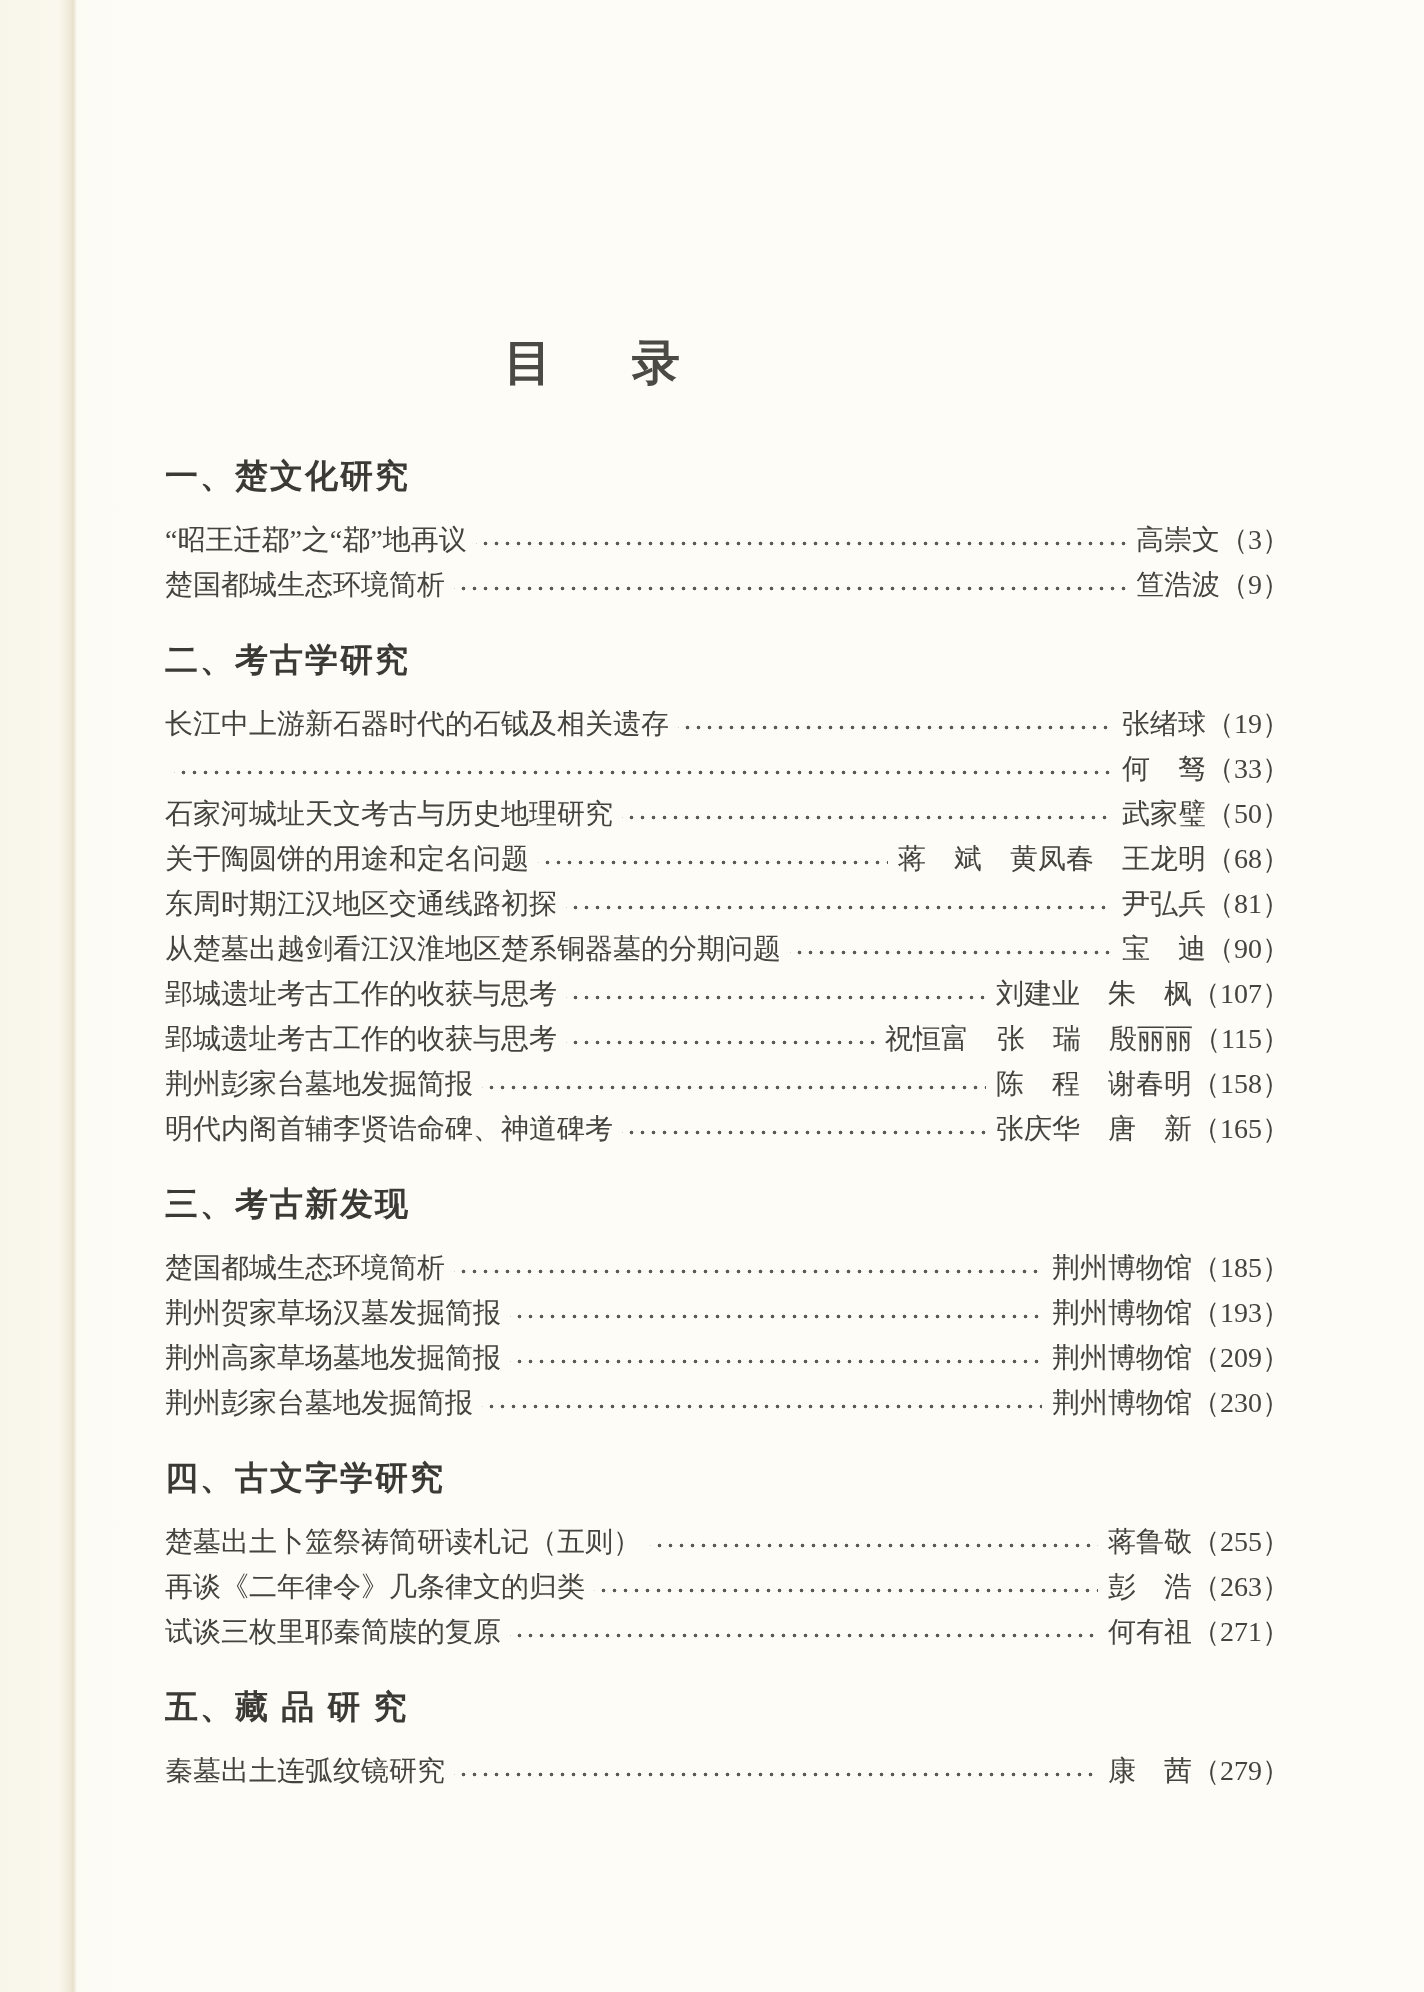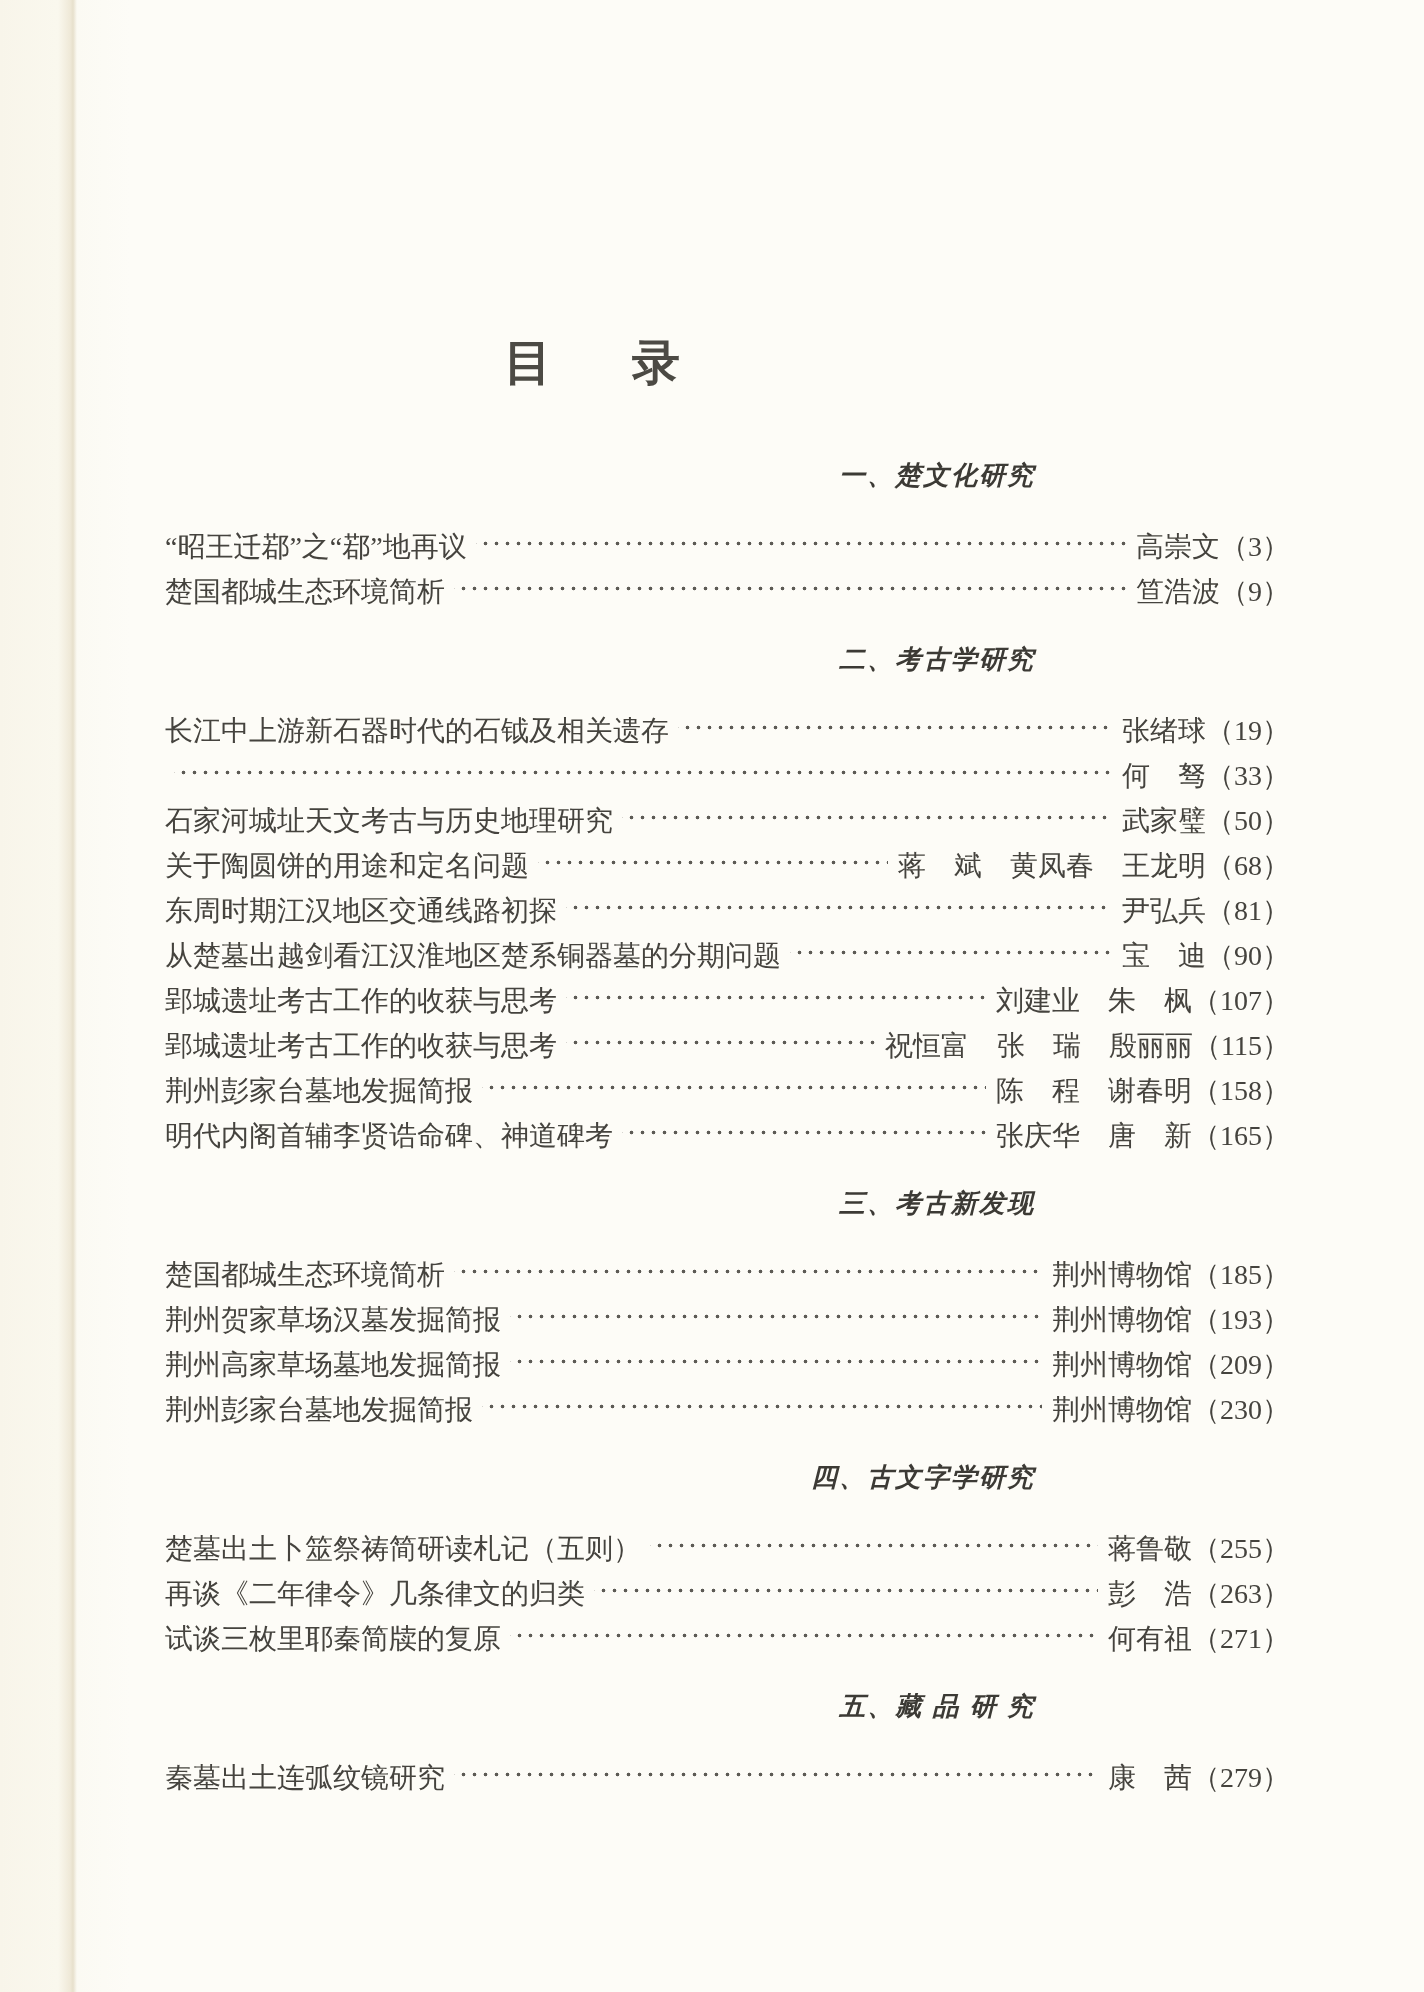--- a/index.html
+++ b/index.html
@@ -31,33 +31,32 @@
     font-weight:600;
     letter-spacing:16px;
     color:#4c4a44;
     white-space:pre;
   }
 
   .sec {
     width:870px;
     margin:26px 0 23px 0;
     height:45px; line-height:45px;
-    text-align:right;
+    text-align:left;
     font-family:"Liberation Sans","DejaVu Sans",sans-serif;
     font-weight:600;
-    font-size:26px;
+    font-size:33px;
     letter-spacing:2px;
     color:#3c3a35;
     white-space:pre;
-    font-style:italic;
   }
 
   .row {
     display:flex;
-    align-items:flex-end;
+    align-items:flex-start;
     height:45px;
     font-size:28px;
     color:#45433e;
   }
   .row .t { flex:0 0 auto; white-space:pre; }
   .row .dots {
     flex:1 1 auto;
     align-self:stretch;
     margin:0 10px 0 9px;
     background-image:radial-gradient(circle, #5d5b55 1.7px, rgba(93,91,85,0) 2.1px);

